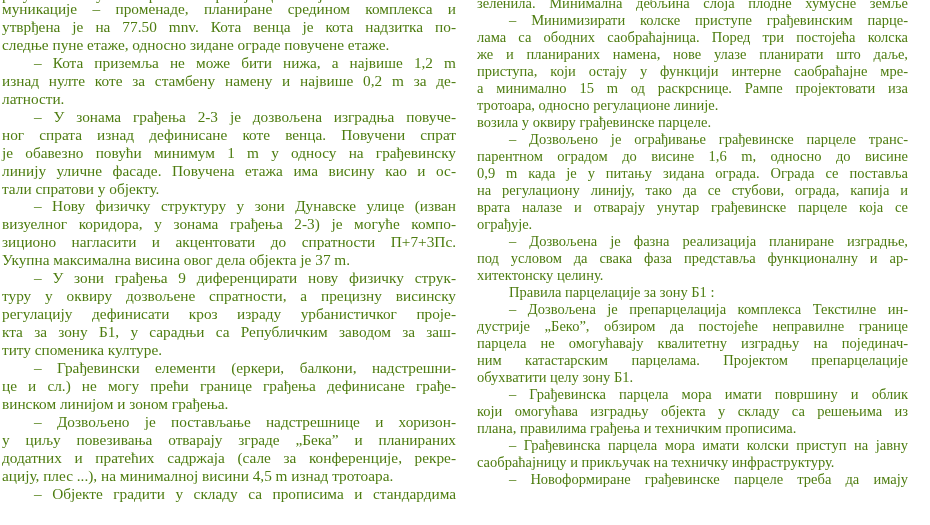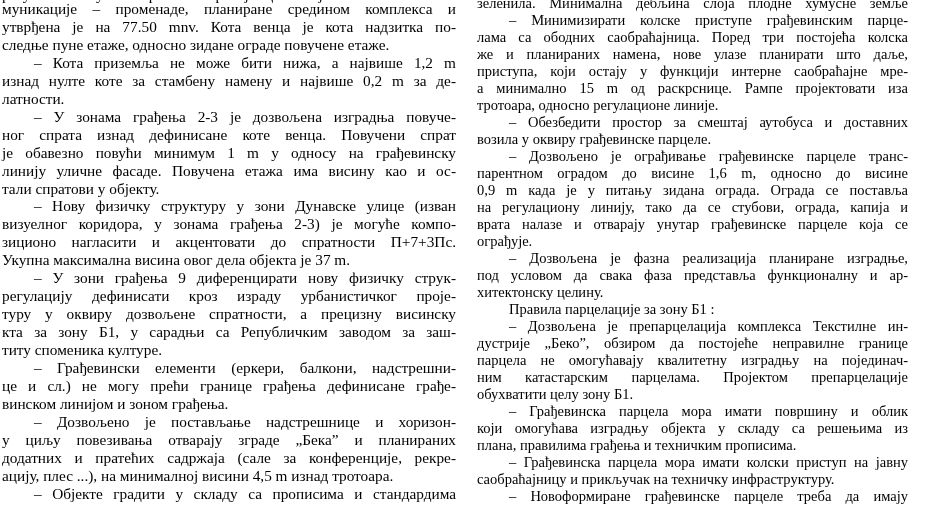--- a/index.html
+++ b/index.html
@@ -3,21 +3,21 @@
 <meta charset="utf-8">
 <style>
   html, body { margin: 0; padding: 0; }
   .page {
     position: relative;
     width: 930px;
     height: 525px;
     background: #ffffff;
     overflow: hidden;
     font-family: "Liberation Serif", "DejaVu Serif", serif;
-    color: #000000;
+    color: #4d7c0f;
   }
   .col { position: absolute; top: 0; }
   .col-left {
     left: 2px;
     top: 0px;
     width: 454px;
     font-size: 15.3px;
     line-height: 17.95px;
   }
   .col-right {
@@ -59,22 +59,22 @@
         <div class="line indent">– У зонама грађења 2-3 је дозвољена изградња повуче-</div>
         <div class="line">ног спрата изнад дефинисане коте венца. Повучени спрат</div>
         <div class="line">је обавезно повући минимум 1 m у односу на грађевинску</div>
         <div class="line">линију уличне фасаде. Повучена етажа има висину као и ос-</div>
         <div class="line end">тали спратови у објекту.</div>
         <div class="line indent">– Нову физичку структуру у зони Дунавске улице (изван</div>
         <div class="line">визуелног коридора, у зонама грађења 2-3) је могуће компо-</div>
         <div class="line">зиционо нагласити и акцентовати до спратности П+7+3Пс.</div>
         <div class="line end">Укупна максимална висина овог дела објекта је 37 m.</div>
         <div class="line indent">– У зони грађења 9 диференцирати нову физичку струк-</div>
+        <div class="line">туру у оквиру дозвољене спратности, а прецизну висинску</div>
         <div class="line">регулацију дефинисати кроз израду урбанистичког проје-</div>
-        <div class="line">туру у оквиру дозвољене спратности, а прецизну висинску</div>
         <div class="line">кта за зону Б1, у сарадњи са Републичким заводом за заш-</div>
         <div class="line end">титу споменика културе.</div>
         <div class="line indent">– Грађевински елементи (еркери, балкони, надстрешни-</div>
         <div class="line">це и сл.) не могу прећи границе грађења дефинисане грађе-</div>
         <div class="line end">винском линијом и зоном грађења.</div>
         <div class="line indent">– Дозвољено је постављање надстрешнице и хоризон-</div>
         <div class="line">у циљу повезивања отварају зграде „Бека” и планираних</div>
         <div class="line">додатних и пратећих садржаја (сале за конференције, рекре-</div>
         <div class="line end">ацију, плес ...), на минималној висини 4,5 m изнад тротоара.</div>
         <div class="line indent">– Објекте градити у складу са прописима и стандардима</div>
@@ -82,21 +82,20 @@
   </div>
   <div class="col col-right">
     <div>
         <div class="line">зеленила. Минимална дебљина слоја плодне хумусне земље</div>
         <div class="line indent">– Минимизирати колске приступе грађевинским парце-</div>
         <div class="line">лама са ободних саобраћајница. Поред три постојећа колска</div>
         <div class="line">же и планираних намена, нове улазе планирати што даље,</div>
         <div class="line">приступа, који остају у функцији интерне саобраћајне мре-</div>
         <div class="line">а минимално 15 m од раскрснице. Рампе пројектовати иза</div>
         <div class="line end">тротоара, односно регулационе линије.</div>
-        <div class="line indent">– Обезбедити простор за смештај аутобуса и доставних</div>
         <div class="line end">возила у оквиру грађевинске парцеле.</div>
         <div class="line indent">– Дозвољено је ограђивање грађевинске парцеле транс-</div>
         <div class="line">парентном оградом до висине 1,6 m, односно до висине</div>
         <div class="line">0,9 m када је у питању зидана ограда. Ограда се поставља</div>
         <div class="line">на регулациону линију, тако да се стубови, ограда, капија и</div>
         <div class="line">врата налазе и отварају унутар грађевинске парцеле која се</div>
         <div class="line end">ограђује.</div>
         <div class="line indent">– Дозвољена је фазна реализација планиране изградње,</div>
         <div class="line">под условом да свака фаза представља функционалну и ар-</div>
         <div class="line end">хитектонску целину.</div>

